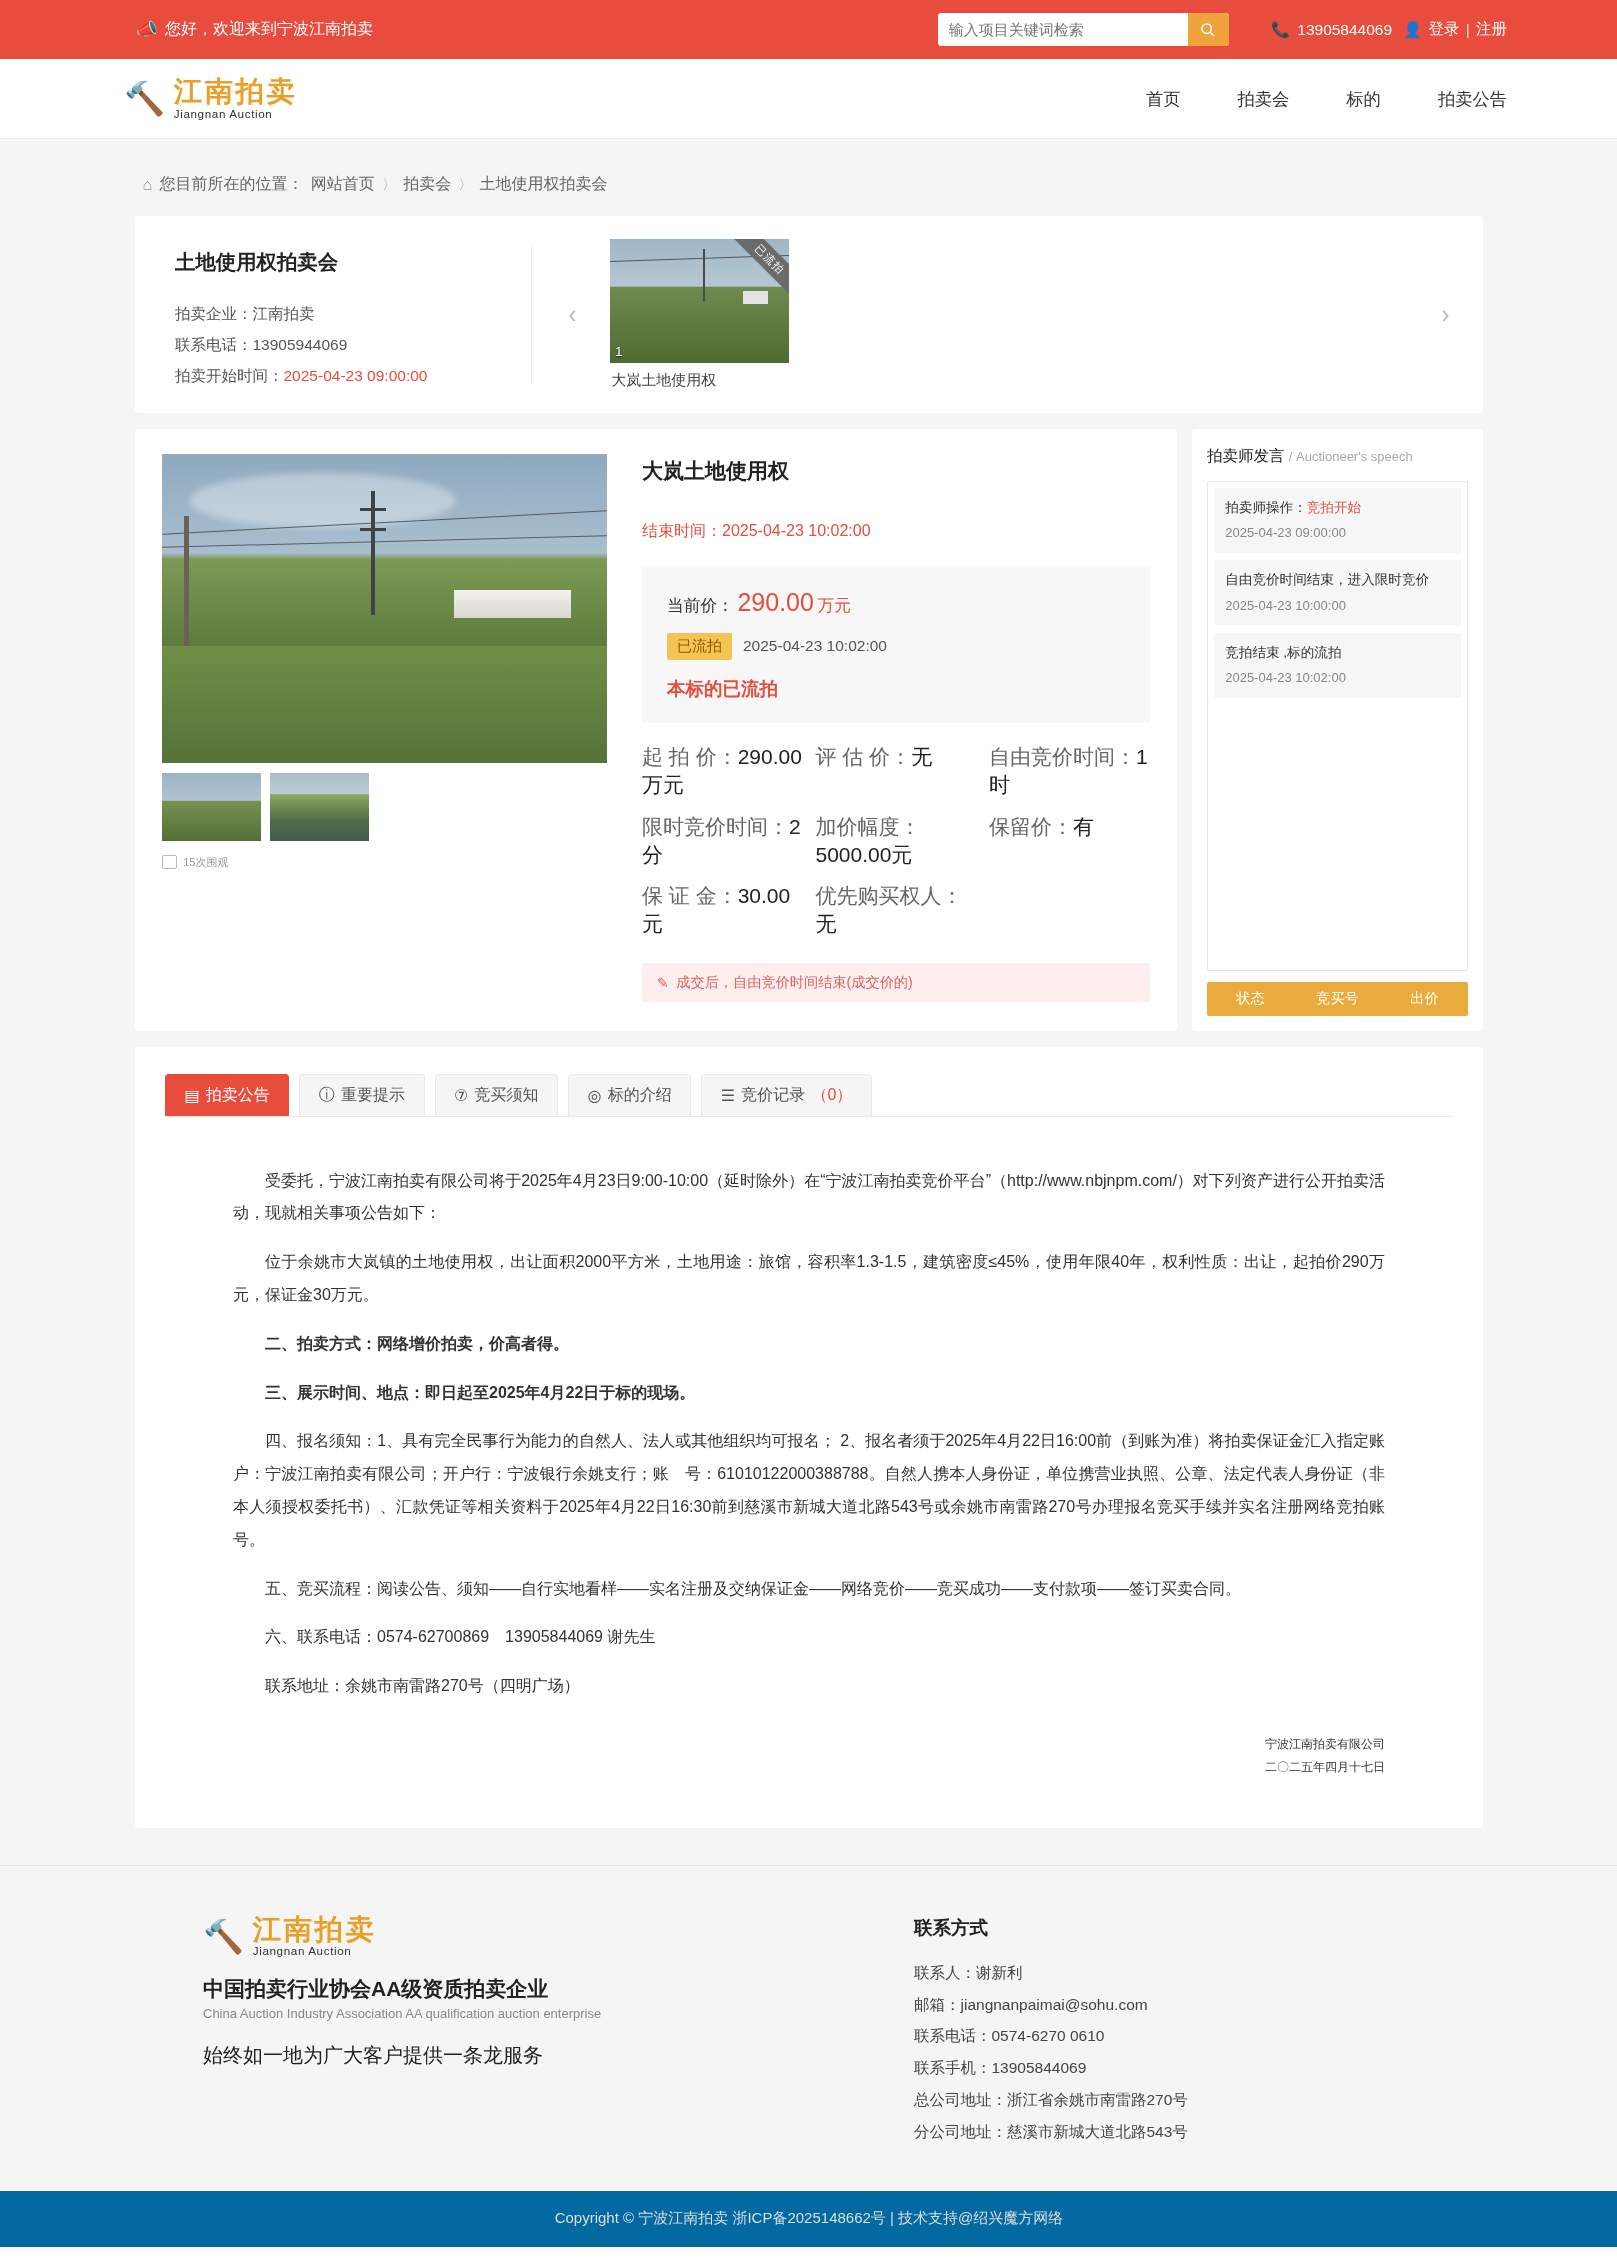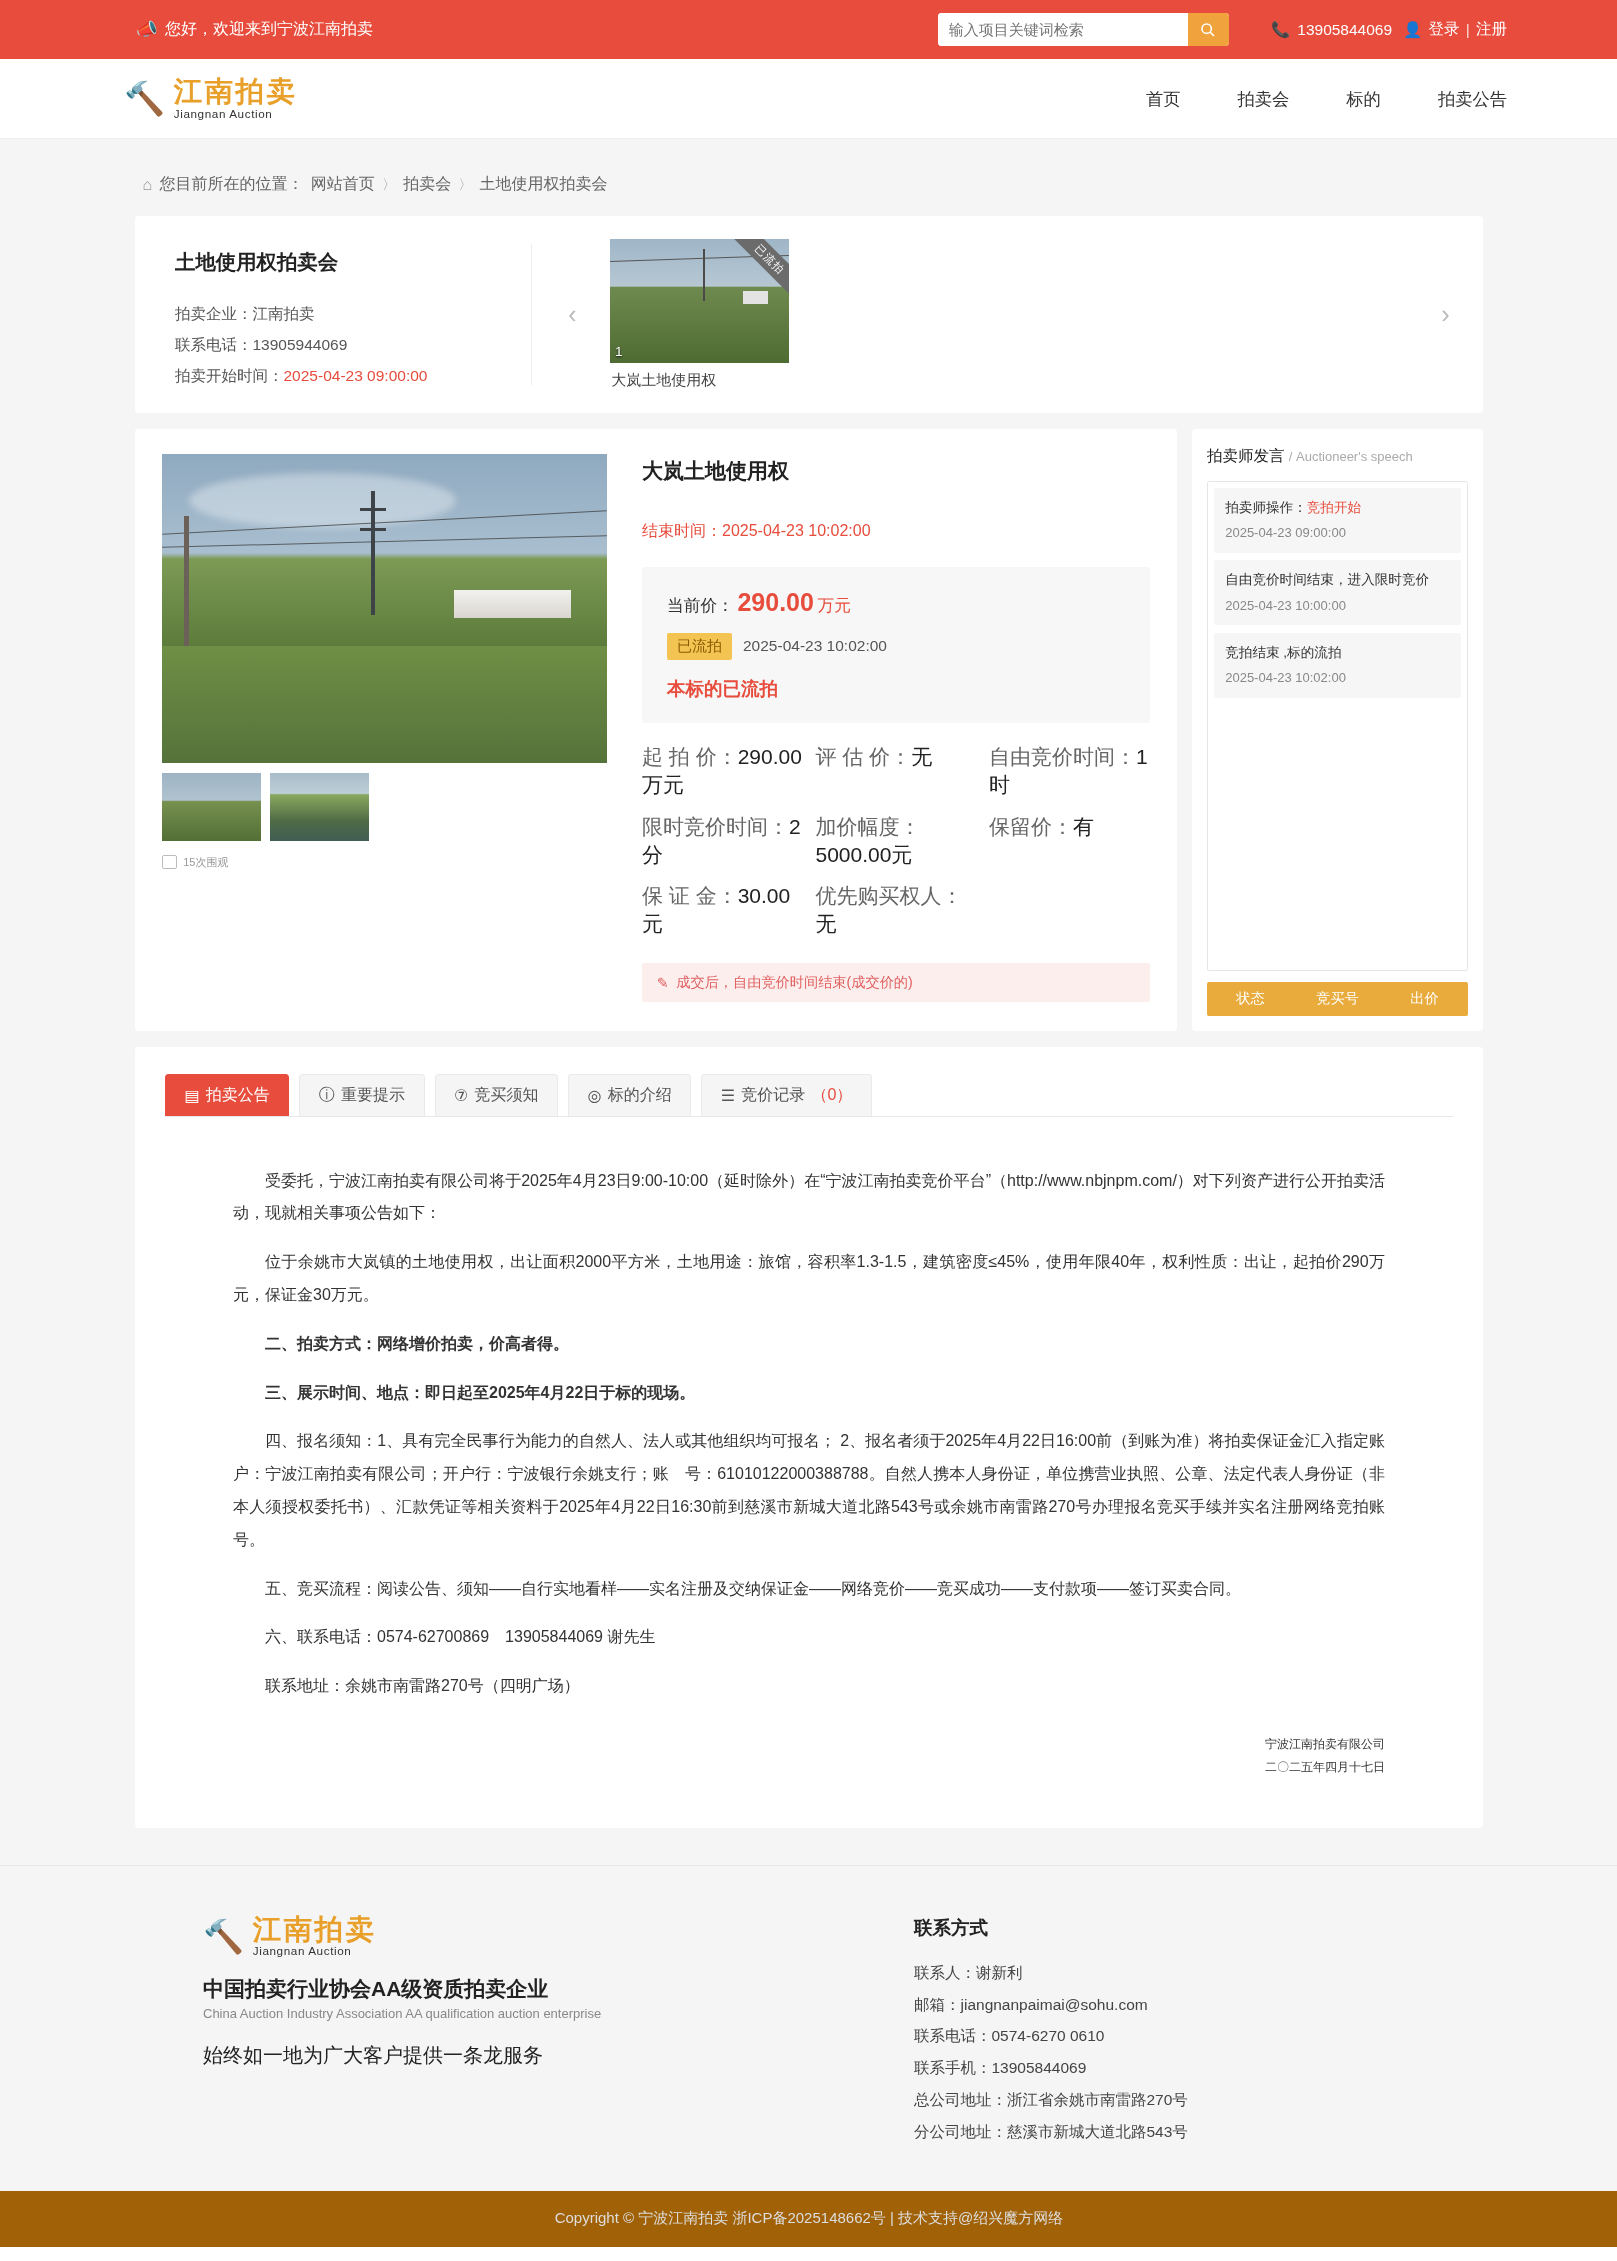--- a/index.html
+++ b/index.html
@@ -192,21 +192,21 @@
   
   .detail { flex: 1; padding: 2.5px 0 0 35px; }
   .detail h1 { font-size: 21px; font-weight: bold; color: #222; }
   .detail .end-time { font-size: 16px; color: #333; margin-top: 36px; }
   .detail .end-time span { color: #e74c3c; }
   .price-box {
     margin-top: 25px; background: #f7f7f7; border-radius: 2.5px;
     padding: 21px 25px 22px;
   }
   .cur-price { font-size: 16.7px; color: #333; }
-  .cur-price .num { color: #e74c3c; font-size: 25px; font-weight: bold; margin: 0 3.7px; }
+  .cur-price .num { color: #e74c3c; font-size: 25px; font-weight: normal; margin: 0 3.7px; }
   .cur-price .unit { color: #e74c3c; font-size: 16.7px; }
   .badge-row { display: flex; align-items: center; gap: 11px; margin-top: 16px; }
   .badge-liupai {
     background: #f4c453; color: #8a5b00; font-size: 15px;
     padding: 4.3px 10px; border-radius: 1.9px;
   }
   .badge-time { font-size: 15.5px; color: #555; }
   .liupai-note { color: #e74c3c; font-size: 18.5px; font-weight: bold; margin-top: 16px; }
 
   .spec-grid {
@@ -274,21 +274,21 @@
   .footer-inner { width: 1348px; margin: 0 auto; display: flex; }
   .f-left { width: 680px; padding-left: 68px; }
   .f-logo { display: flex; align-items: center; gap: 8.7px; }
   .f-slogan1 { font-size: 21px; font-weight: bold; color: #222; margin-top: 17.3px; }
   .f-slogan1-en { font-size: 13px; color: #888; margin-top: 3.7px; }
   .f-slogan2 { font-size: 20px; color: #222; margin-top: 21px; }
   .f-right { flex: 1; padding-left: 99px; }
   .f-right h4 { font-size: 18.5px; font-weight: bold; color: #222; margin-bottom: 17.3px; }
   .f-right p { font-size: 15.5px; color: #444; line-height: 2.05; }
   .copyright {
-    background: #a16207; color: #ddd; font-size: 15px;
+    background: #0369a1; color: #ddd; font-size: 15px;
     text-align: center; padding: 18.5px 0;
   }
 </style>
 </head>
 <body>
 
 <div class="topbar">
   <div class="welcome">
     <span class="megaphone">📣</span>
     <span>您好，欢迎来到宁波江南拍卖</span>

